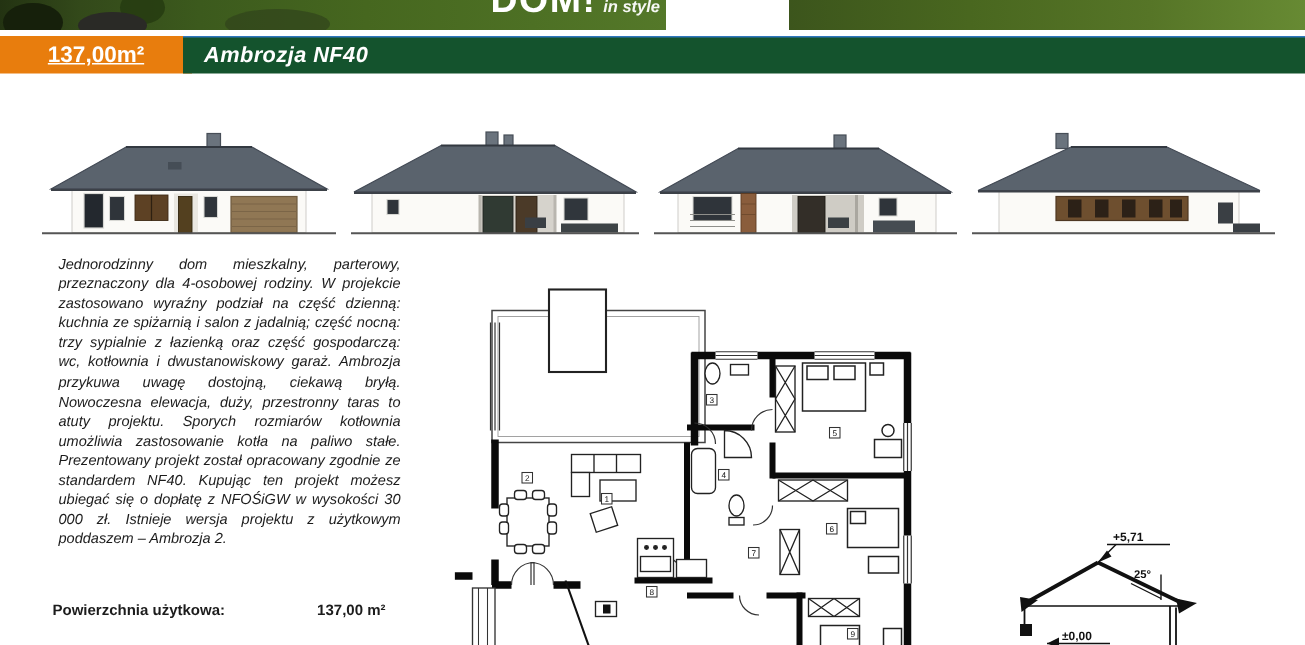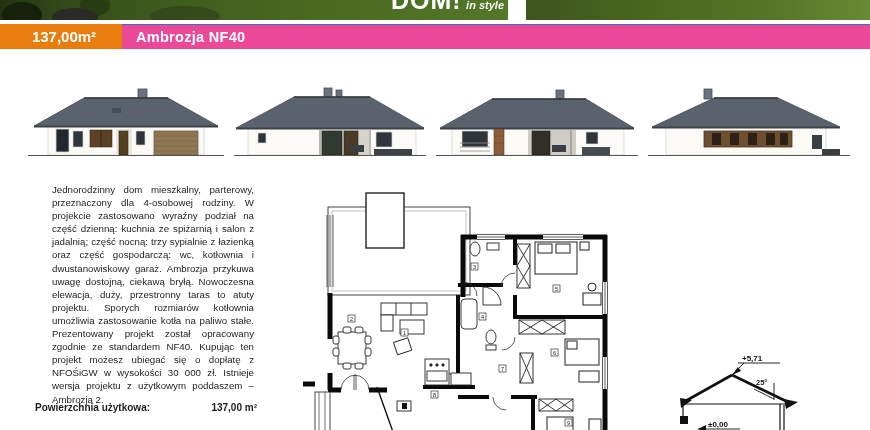--- a/index.html
+++ b/index.html
@@ -2,49 +2,49 @@
 <html><head>
 <meta charset="utf-8">
 <style>
   html,body{margin:0;padding:0;background:#e9e9e9;}
   *{box-sizing:border-box;}
   #page{position:relative;width:870px;height:430px;background:#fff;overflow:hidden;
         font-family:"Liberation Sans",sans-serif;color:#1c1c1c;}
 
   
   .banner{position:absolute;top:0;height:20px;overflow:hidden;}
-  .banner.left{left:0;width:508px;
+  .banner.left{left:0;width:444px;
     background:linear-gradient(90deg,#233312 0%,#33491a 12%,#3c5a1d 30%,#46671f 55%,#4d7024 80%,#547829 100%);}
   .banner.right{left:526px;width:344px;
     background:linear-gradient(90deg,#3c551c 0%,#49671f 35%,#567527 70%,#678a33 100%);}
   .blob{position:absolute;border-radius:50%;}
   .b1{left:2px;top:2px;width:40px;height:26px;background:#16200b;}
   .b2{left:52px;top:8px;width:46px;height:18px;background:#2a2a26;}
   .b3{left:150px;top:6px;width:70px;height:20px;background:#31431b;opacity:.7;}
   .b4{left:80px;top:-6px;width:30px;height:22px;background:#243a10;opacity:.8;}
   .logo{position:absolute;right:4px;top:-14px;white-space:nowrap;color:#fff;}
   .logo .main{font-size:25px;font-weight:bold;letter-spacing:1px;}
   .logo .sub{font-size:11px;font-style:italic;font-weight:bold;opacity:.95;}
 
   
   .area-badge{position:absolute;left:0;top:24px;width:128px;height:25px;background:#e87d0d;
-    color:#fff;font-weight:bold;font-size:15px;display:flex;align-items:center;justify-content:center;}
-  .title-bar{position:absolute;left:122px;top:24px;width:748px;height:25px;background:#ec4899;
+    color:#fff;font-weight:bold;font-size:15px;display:flex;align-items:center;justify-content:center;text-decoration:underline;}
+  .title-bar{position:absolute;left:122px;top:24px;width:748px;height:25px;background:#14532d;
     border-top:1px solid #2f77bd;color:#fff;font-weight:bold;font-size:14.5px;
-    display:flex;align-items:center;padding-left:14px;letter-spacing:.3px;}
+    display:flex;align-items:center;padding-left:14px;letter-spacing:.3px;font-style:italic;}
 
   
   .elev-row{position:absolute;left:26px;top:85px;width:826px;height:76px;
     display:flex;justify-content:space-between;}
   .elev-row svg{display:block;}
 
   
   .desc{position:absolute;left:35px;top:166px;width:236px;}
   .desc h3{margin:0 0 3px 0;font-size:11px;font-weight:bold;}
-  .desc p{margin:17px;font-size:9.7px;line-height:13.1px;text-align:justify;}
+  .desc p{margin:4px;font-size:9.7px;line-height:13.1px;text-align:justify;font-style:italic;}
 
   .stats{position:absolute;left:35px;top:401px;width:222px;font-size:10px;font-weight:bold;}
   .stats .row{display:flex;justify-content:space-between;line-height:14px;gap:40px;}
 
   
   .plan{position:absolute;left:303px;top:187px;width:346px;height:243px;overflow:hidden;}
   .section{position:absolute;left:680px;top:342px;width:190px;height:88px;overflow:hidden;}
   svg text{font-family:"Liberation Sans",sans-serif;fill:#111;}
 </style>
 </head>

